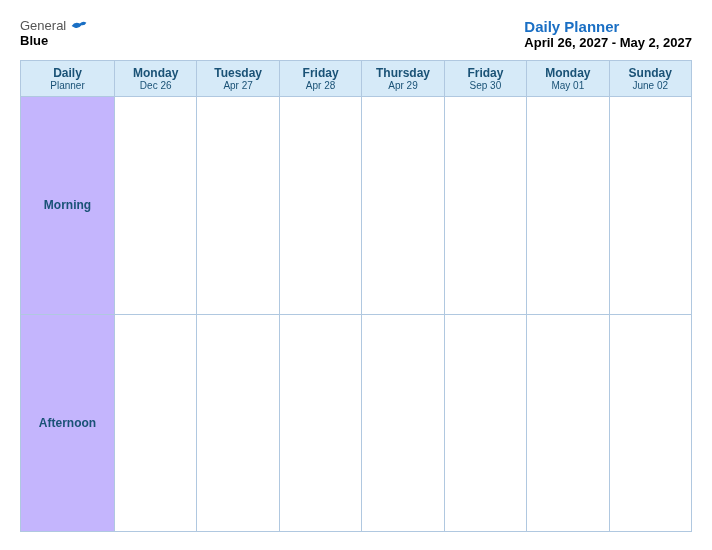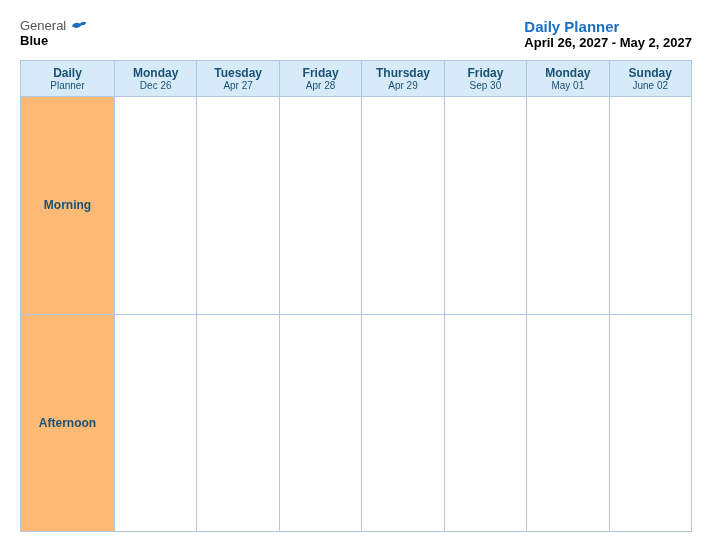--- a/index.html
+++ b/index.html
@@ -96,21 +96,21 @@
 
     .th-date {
       display: block;
       font-size: 10px;
       font-weight: normal;
       color: #1a5276;
     }
 
     
     .planner-table td.row-label {
-      background-color: #fdba74;
+      background-color: #c4b5fd;
       font-size: 12px;
       font-weight: bold;
       color: #1a5276;
       width: 75px;
       padding: 6px 4px;
     }
 
     
     .planner-table td.day-cell {
       background-color: #fff;

